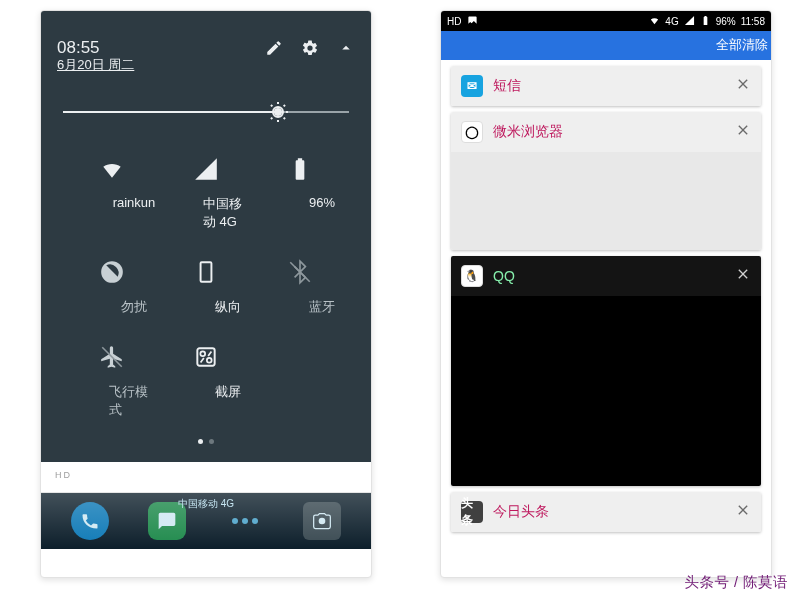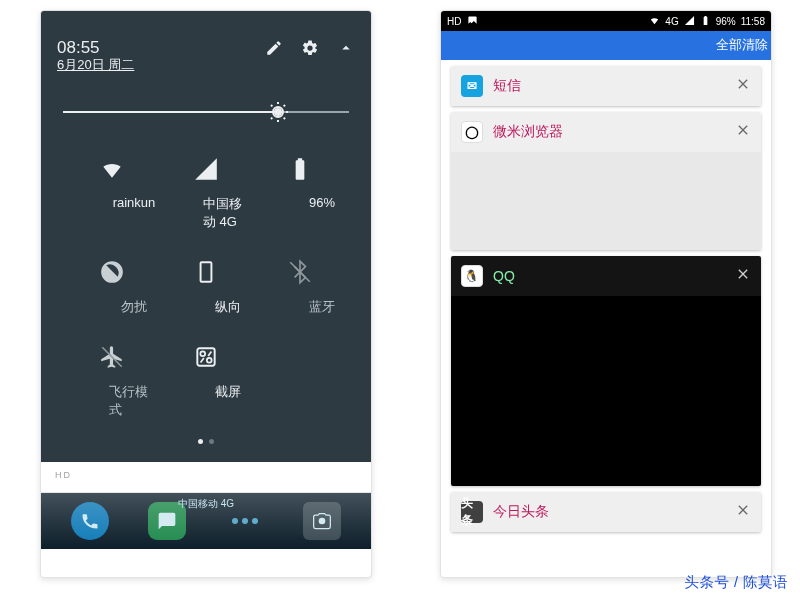--- a/index.html
+++ b/index.html
@@ -58,21 +58,21 @@
   .recent-hdr { display:flex; align-items:center; gap:10px; padding:9px 10px; background:#efefef; }
   .recent-hdr.dark { background:#141414; color:#e7e7e7; }
   .recent-icon { width:22px; height:22px; border-radius:4px; display:flex; align-items:center; justify-content:center; font-size:12px; font-weight:bold; color:#fff; }
   .recent-title { flex:1; font-size:14px; color:#be185d; }
   .recent-hdr.dark .recent-title { color:#86efac; }
   .recent-close svg { width:16px; height:16px; fill:#6a6a6a; }
   .recent-hdr.dark .recent-close svg { fill:#cfcfcf; }
   .recent-body-light { background:#e8e8e8; }
   .recent-body-dark { background:#000; }
 
-  .watermark { position:absolute; right:12px; bottom:8px; font-size:14.5px; color:#1d4ed8; letter-spacing:0.5px; }
+  .watermark { position:absolute; right:12px; bottom:8px; font-size:14.5px; color:#701a75; letter-spacing:0.5px; }
 </style>
 </head>
 <body>
 
 <div class="frame frame-left">
 
   <div class="qs-panel">
     <div class="qs-header">
       <div>
         <div class="qs-time">08:55</div>

